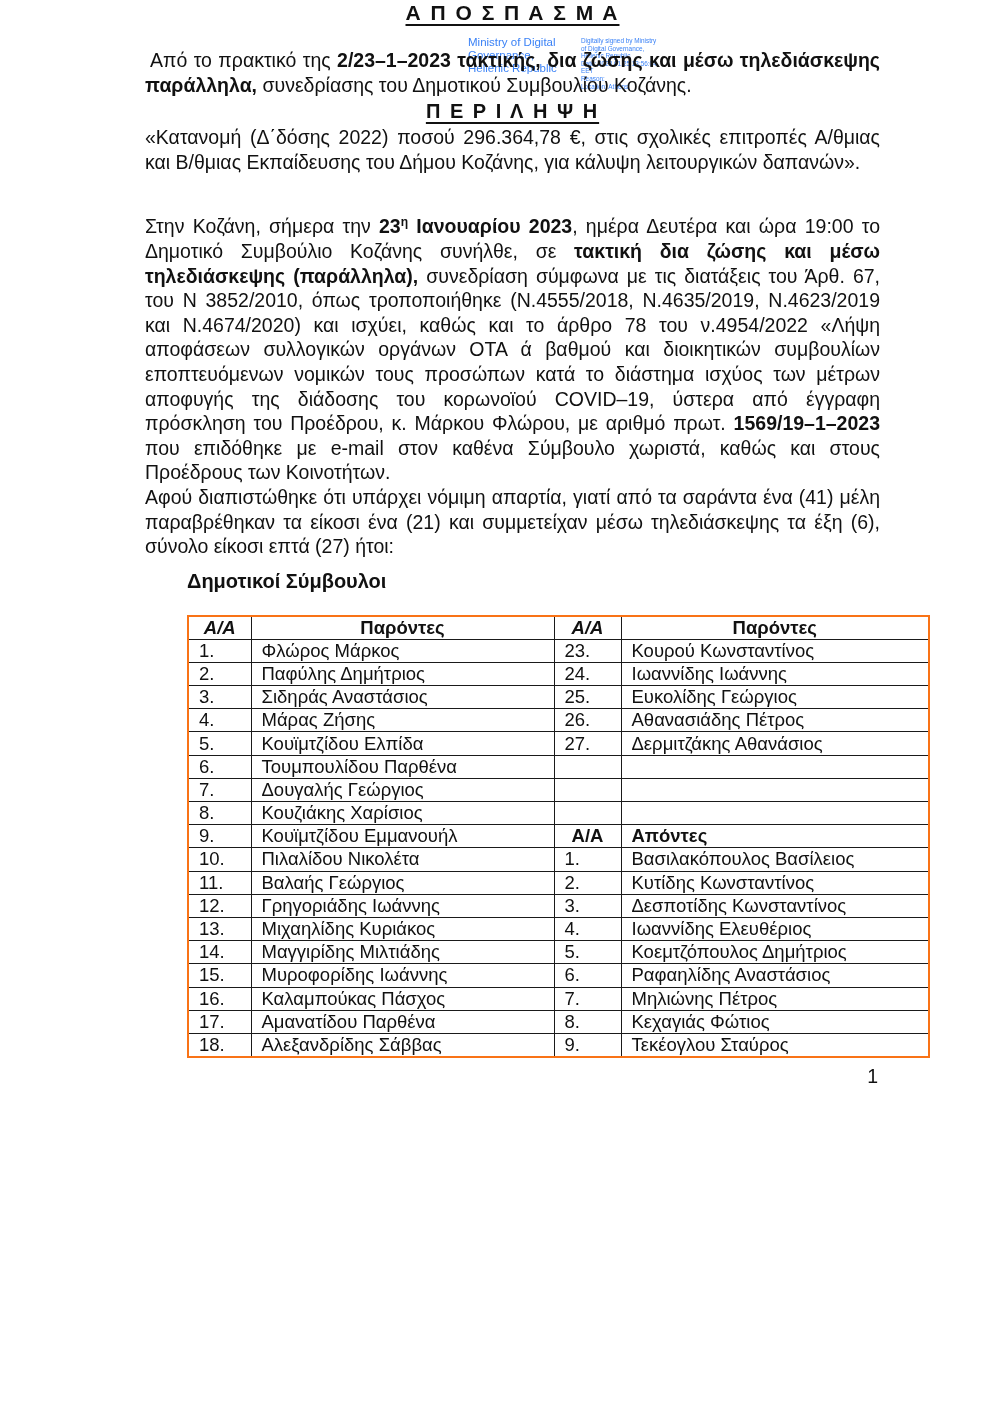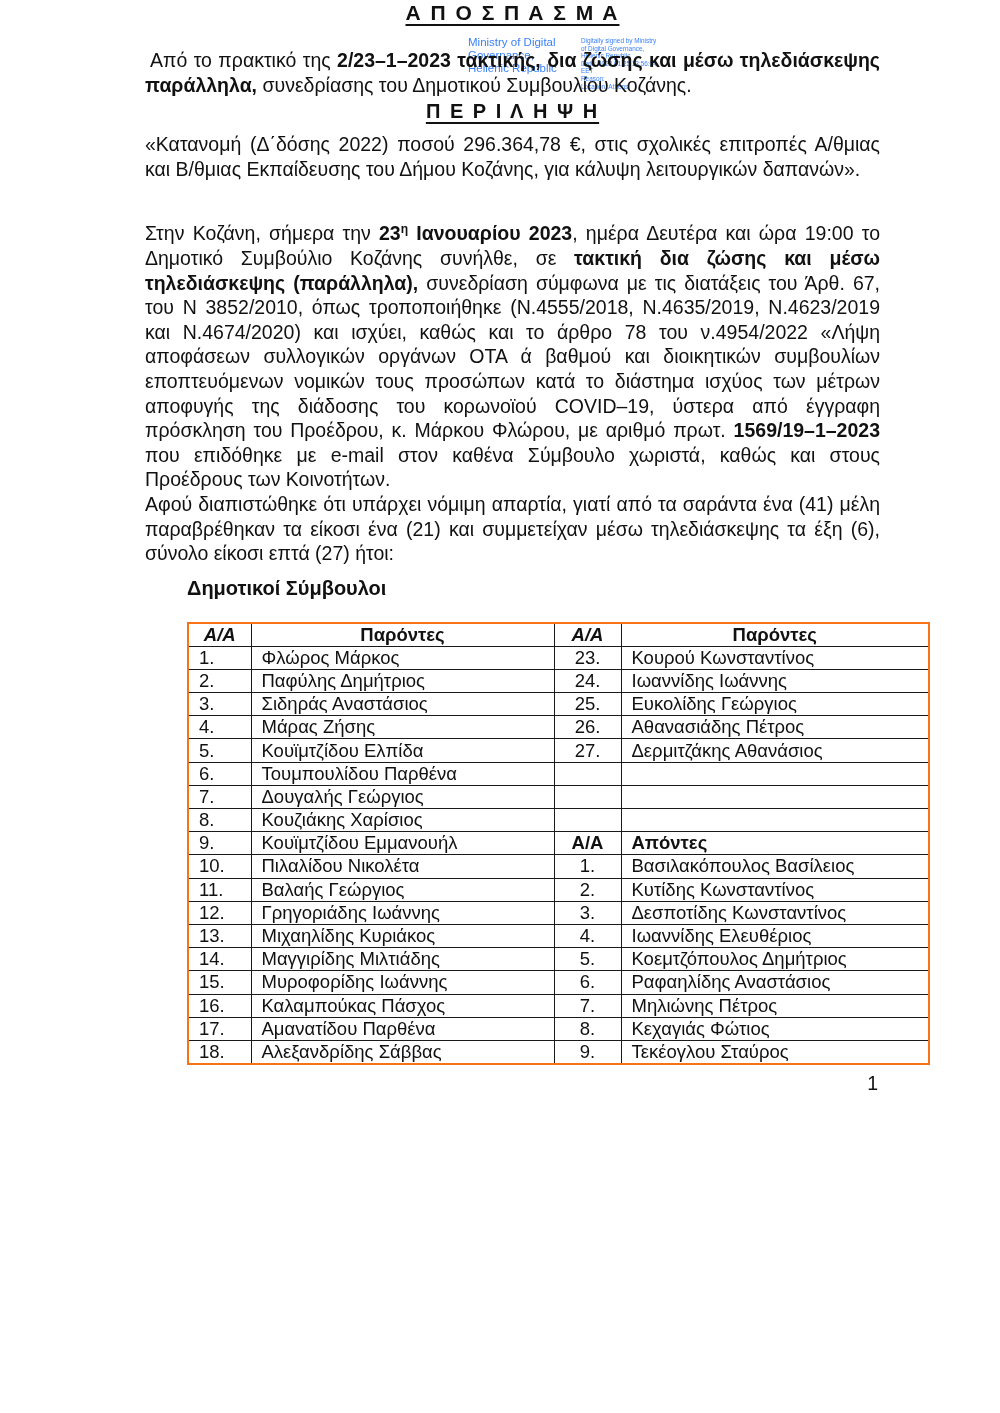--- a/index.html
+++ b/index.html
@@ -68,21 +68,21 @@
     margin-top: 1px;
     text-align: center;
     font-size: 20px;
     font-weight: bold;
     line-height: 26px;
     letter-spacing: 2px;
     text-decoration: underline;
     text-decoration-thickness: 2px;
     text-underline-offset: 4px;
   }
-  .summary { margin-top: 8px; }
+  .summary { margin-top: 1px; }
   .body-block { margin-top: 40px; }
   .table-heading {
     margin-top: 10px;
     padding-left: 42px;
     font-size: 20px;
     font-weight: bold;
     line-height: 25px;
   }
 
   
@@ -99,21 +99,21 @@
     height: 23.2px;
     padding: 0 10px;
     overflow: hidden;
     white-space: nowrap;
     vertical-align: middle;
   }
   table.council { border: 2px solid #f97316; }
   table.council thead th { font-weight: bold; text-align: center; }
   table.council thead th.num-h { font-style: italic; }
   td.num1 { text-align: left; }
-  td.num2 { text-align: center; }
+  td.num2 { text-align: left; }
   td.name { text-align: left; }
   tr.subhead-row td.num2 { text-align: center; font-weight: bold; }
   tr.subhead-row td.p2 { font-weight: bold; }
 
   .page-number {
     margin-top: 7px;
     text-align: right;
     font-size: 19.5px;
     padding-right: 2px;
   }

